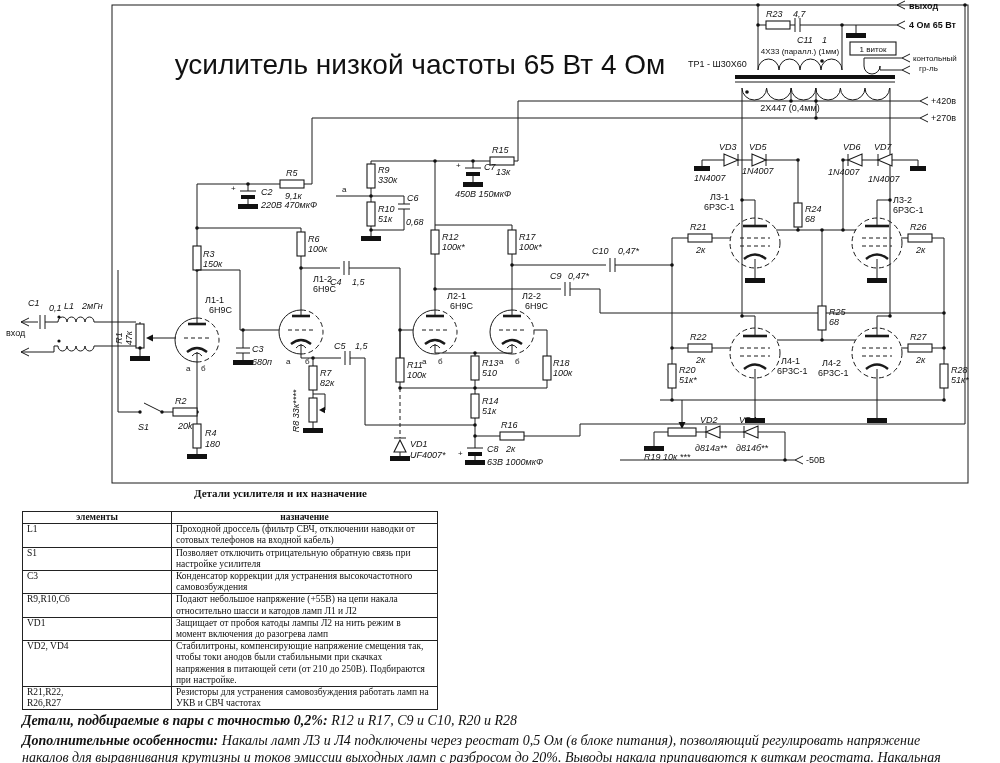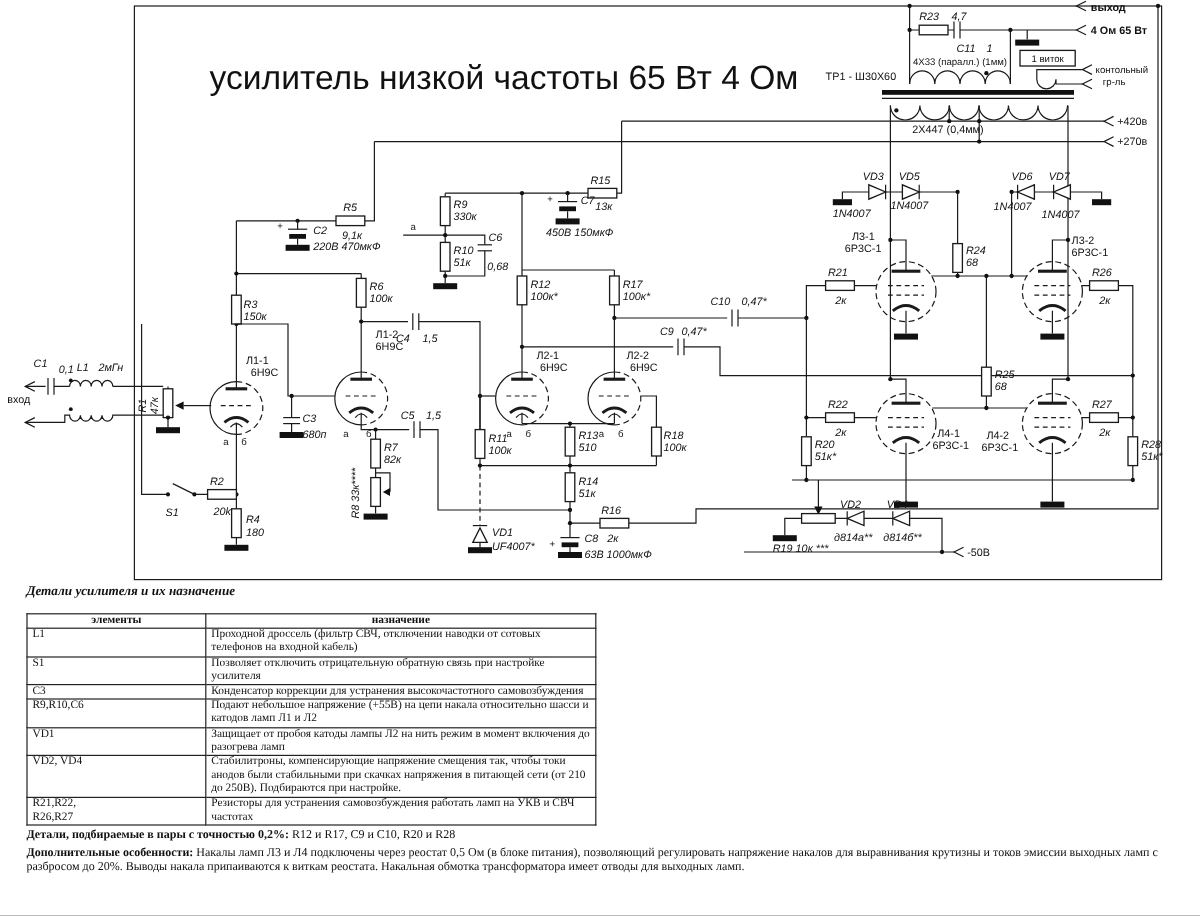--- a/index.html
+++ b/index.html
@@ -15,27 +15,27 @@
   .w{stroke:#1a1a1a;stroke-width:1;fill:none;}
   .w2{stroke:#1a1a1a;stroke-width:2.6;fill:none;}
   .thk{stroke:#1a1a1a;stroke-width:2.4;fill:none;}
   .dash{stroke-dasharray:5,3;}
   .gdash{stroke:#1a1a1a;stroke-width:1;stroke-dasharray:4,3;fill:none;}
   .r{fill:#fff;stroke:#1a1a1a;stroke-width:1.1;}
   .blk{fill:#111;stroke:none;}
   .dot{fill:#111;}
   #docs{position:absolute;left:22px;top:487px;width:952px;color:#111;
         font-family:"Liberation Serif",serif;}
-  #docs .cap{font-size:11px;font-weight:bold;width:517px;margin-bottom:1px;font-style:italic;}
-  table.parts{border-collapse:collapse;width:475px;margin-top:12px;}
+  #docs .cap{font-size:11px;font-weight:bold;text-align:center;width:517px;margin-bottom:1px;}
+  table.parts{border-collapse:collapse;width:416px;margin-top:12px;}
   table.parts td,table.parts th{border:1px solid #222;font-size:9.5px;padding:0 4px;
         line-height:1.18;vertical-align:top;text-align:left;}
   table.parts th{text-align:center;font-weight:bold;}
   td.el{width:140px;white-space:pre-line;}
-  .note{font-size:10px;line-height:1.25;margin-top:2px;width:945px;}
+  .note{font-size:14px;line-height:1.25;margin-top:2px;width:945px;font-style:italic;}
   .note b{font-weight:bold;}
 </style>
 </head>
 <body>
 
 <div id="stage">
 <svg width="1000" height="763" viewBox="0 0 1000 763">
 
   <rect x="112" y="5" width="856" height="478" class="w"></rect>
   <text class="ttl" x="420" y="74" text-anchor="middle">усилитель низкой частоты 65 Вт 4 Ом</text>

